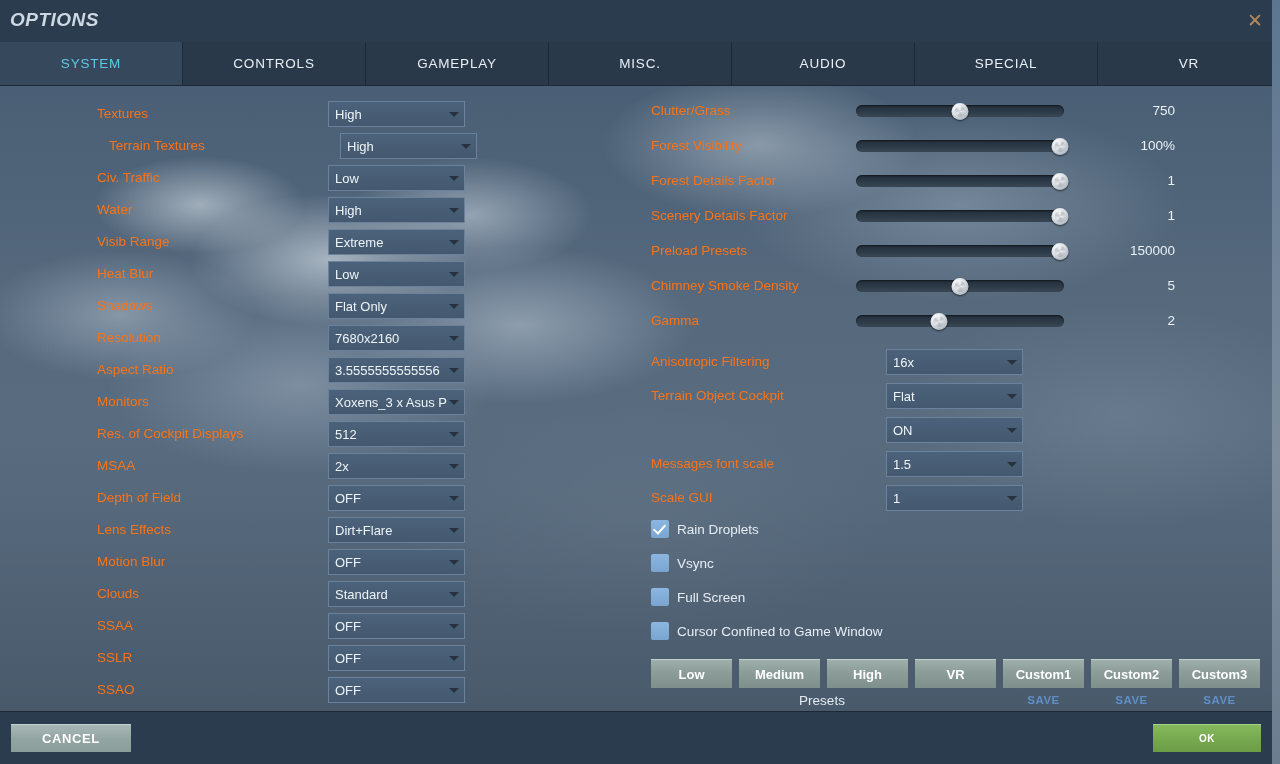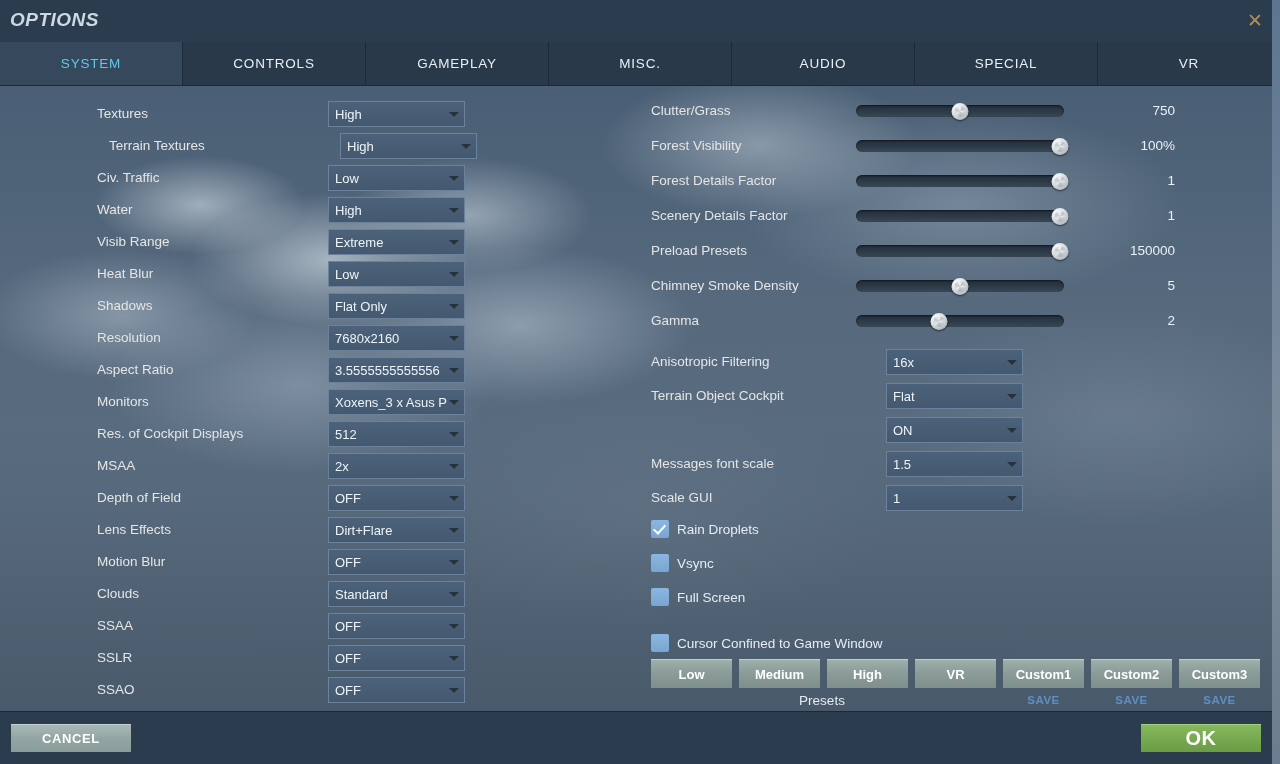--- a/index.html
+++ b/index.html
@@ -84,21 +84,21 @@
     background: #36495c;
     color: #5fc8e8;
   }
 
   
   .content { position: absolute; left: 0; top: 85px; width: 1280px; height: 627px; }
 
   .row { position: absolute; height: 26px; }
   .lbl {
     position: absolute;
-    font-size: 13.5px; color: #e5e5e5;
+    font-size: 13.5px; color: #f97316;
     line-height: 26px;
     white-space: nowrap;
   }
 
   
   .dd {
     position: absolute;
     height: 26px;
     background: linear-gradient(to bottom, #4b627b 0%, #44596f 100%);
     border: 1px solid #6a829b;
@@ -201,24 +201,24 @@
     position: absolute; left: 11px; top: 724px;
     width: 120px; height: 28px;
     background: linear-gradient(to bottom, #a8b8b6 0%, #93a5a3 50%, #8b9d9b 100%);
     border-top: 1px solid #c6d1cf;
     color: #ffffff; font-size: 13px; font-weight: bold; letter-spacing: .6px;
     display: flex; align-items: center; justify-content: center;
     cursor: pointer; box-sizing: border-box;
   }
   .btn-ok {
     position: absolute; right: 19px; top: 724px;
-    width: 120px; height: 28px;
+    width: 108px; height: 28px;
     background: linear-gradient(to bottom, #86b95d 0%, #76a84f 55%, #6b9c46 100%);
     border-top: 1px solid #a3cf80;
-    color: #ffffff; font-size: 20px; font-weight: bold; letter-spacing: .6px;
+    color: #ffffff; font-size: 10px; font-weight: bold; letter-spacing: .6px;
     display: flex; align-items: center; justify-content: center;
     cursor: pointer; box-sizing: border-box;
   }
 
   
   .edge-strip {
     position: absolute; right: 0; top: 0; width: 8px; height: 764px;
     background: linear-gradient(to bottom, #5d7590 0%, #6e8298 30%, #7d8d9c 60%, #6b7d8e 100%);
   }
 </style>
@@ -482,21 +482,21 @@
         <div class="cblabel">Rain Droplets</div>
       </div>
       <div class="cbrow" style="left: 651px; top: 469px; width: 300px;">
         <div class="cbox"></div>
         <div class="cblabel">Vsync</div>
       </div>
       <div class="cbrow" style="left: 651px; top: 503px; width: 300px;">
         <div class="cbox"></div>
         <div class="cblabel">Full Screen</div>
       </div>
-      <div class="cbrow" style="left: 651px; top: 537px; width: 300px; margin-top: 12px;">
+      <div class="cbrow" style="left: 651px; top: 537px; width: 300px;">
         <div class="cbox"></div>
         <div class="cblabel">Cursor Confined to Game Window</div>
       </div>
     </div>
 
   <div class="bottombar"></div>
   <div class="btn-cancel">CANCEL</div>
   <div class="btn-ok">OK</div>
 
   <div class="edge-strip"></div>

